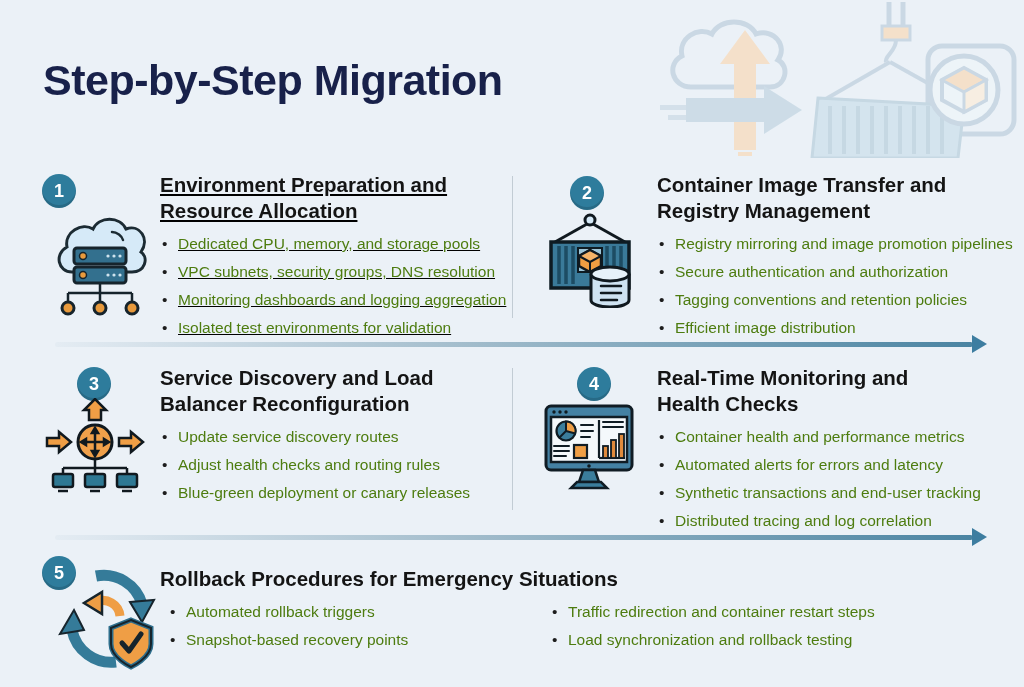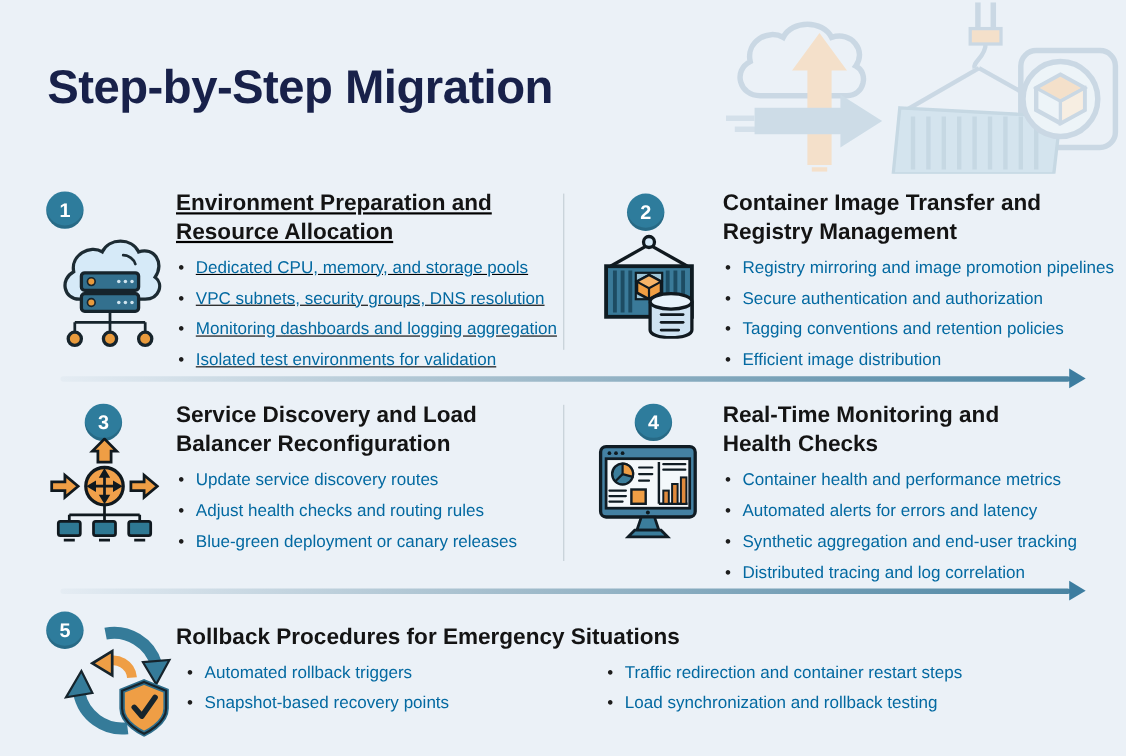--- a/index.html
+++ b/index.html
@@ -25,21 +25,21 @@
     box-shadow: inset 0 -3px 0 rgba(0,0,0,0.14);
   }
 
   
   .step-text { position:absolute; width:368px; }
   .step-title {
     font-size:20.5px; font-weight:700; color:#141414;
     line-height:1.26; margin:0 0 9px 0; max-width:312px;
   }
   .step-title.wide { max-width:600px; }
-  .bullets { list-style:none; margin:0; padding:0; font-size:15.5px; color:#0369a1; }
+  .bullets { list-style:none; margin:0; padding:0; font-size:15.5px; color:#4d7c0f; }
   .bullets li { position:relative; padding-left:18px; margin-bottom:6px; line-height:1.42; }
   .bullets li::before { content:"\2022"; position:absolute; left:2px; top:0; color:#1d1d1d; }
 
   
   .v-divider { position:absolute; width:1px; background:#c2ccd4; }
 
   
   .flow-arrow { position:absolute; left:55px; width:932px; height:18px; }
   .flow-arrow .shaft {
     position:absolute; left:0; right:14px; top:7px; height:5px; border-radius:3px;
@@ -252,21 +252,21 @@
     <circle cx="48" cy="66" r="1.8" fill="#0e1a20"></circle>
     <path d="M42,70 L54,70 L58,82 L38,82 Z" fill="#3b7d9b" stroke="#101c24" stroke-width="2.5"></path>
     <path d="M30,88 L66,88 L60,82 L36,82 Z" fill="#3b7d9b" stroke="#101c24" stroke-width="2.5"></path>
   </svg>
 </div>
 <div class="step-text" style="left:657px; top:365px;">
   <h2 class="step-title">Real-Time Monitoring and Health Checks</h2>
   <ul class="bullets">
     <li>Container health and performance metrics</li>
     <li>Automated alerts for errors and latency</li>
-    <li>Synthetic aggregation and end-user tracking</li>
+    <li>Synthetic transactions and end-user tracking</li>
     <li>Distributed tracing and log correlation</li>
   </ul>
 </div>
 
 <div class="v-divider" style="left:512px; top:368px; height:142px;"></div>
 
 <div class="flow-arrow" style="top:528px;">
   <div class="shaft"></div>
   <div class="head"></div>
 </div>

